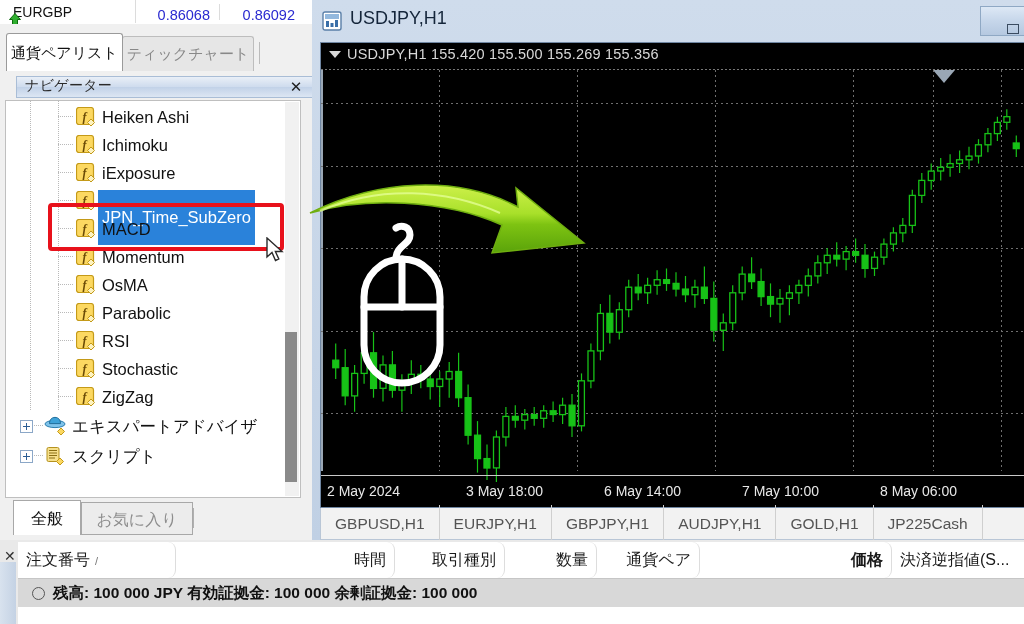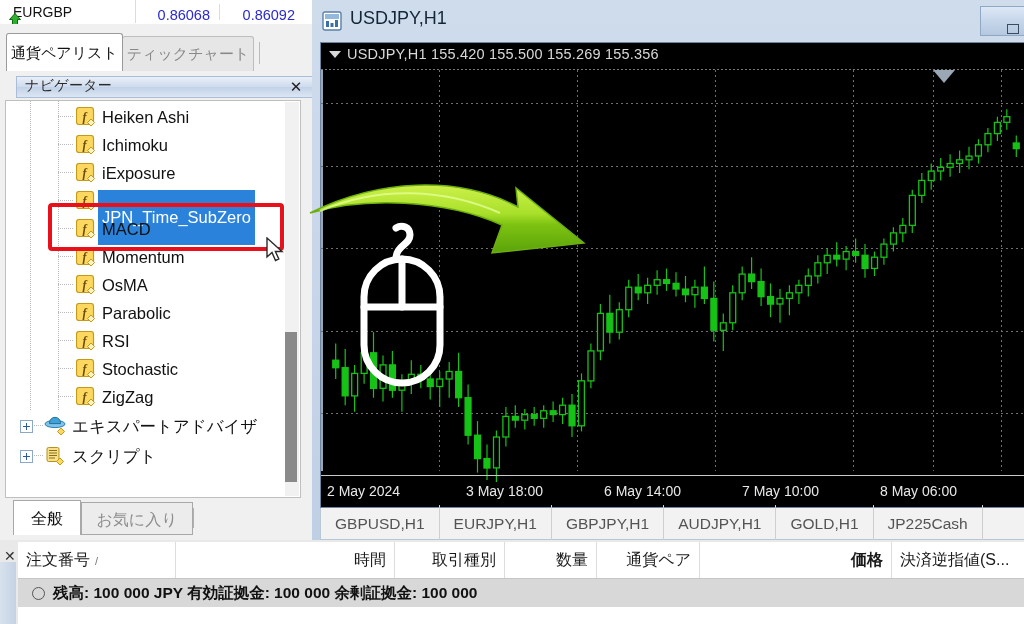--- a/index.html
+++ b/index.html
@@ -125,21 +125,21 @@
     border-right:1px solid #cfcfcf;white-space:nowrap;}
 
   
   #terminal{left:0;top:540px;width:1024px;height:84px;background:#e9e9e9;}
   #term-close{position:absolute;left:4px;top:8px;font-size:14px;font-weight:bold;color:#333;}
   #term-left-strip{position:absolute;left:0;top:22px;width:16px;height:62px;
     background:linear-gradient(to right,#d8e2ee,#c4d2e4);}
   #term-header{position:absolute;left:18px;top:2px;width:1006px;height:36px;
     background:#ffffff;border-bottom:1px solid #c6c6c6;display:flex;align-items:center;}
   .tcol{font-size:16px;color:#1a1a1a;height:36px;line-height:36px;box-sizing:border-box;
-    border-right:1px solid #dddddd;padding:0 8px;white-space:nowrap;}
+    border-right:1px solid #dddddd;padding:0 8px;white-space:nowrap;border-radius:8px;}
   .tcol.r{text-align:right;}
   .tcol.l{text-align:left;}
   #term-sortmark{font-size:11px;color:#777;margin-left:5px;}
   #term-balance-row{position:absolute;left:18px;top:39px;width:1006px;height:28px;
     background:#d8d8d8;display:flex;align-items:center;gap:0;font-size:15.5px;color:#111;
     font-weight:bold;}
   #term-bal-icon{width:13px;height:13px;border:1.5px solid #555;border-radius:50%;
     margin-left:14px;margin-right:8px;box-sizing:border-box;}
   #term-bottom-fill{position:absolute;left:18px;top:67px;width:1006px;height:17px;background:#ffffff;}
 

